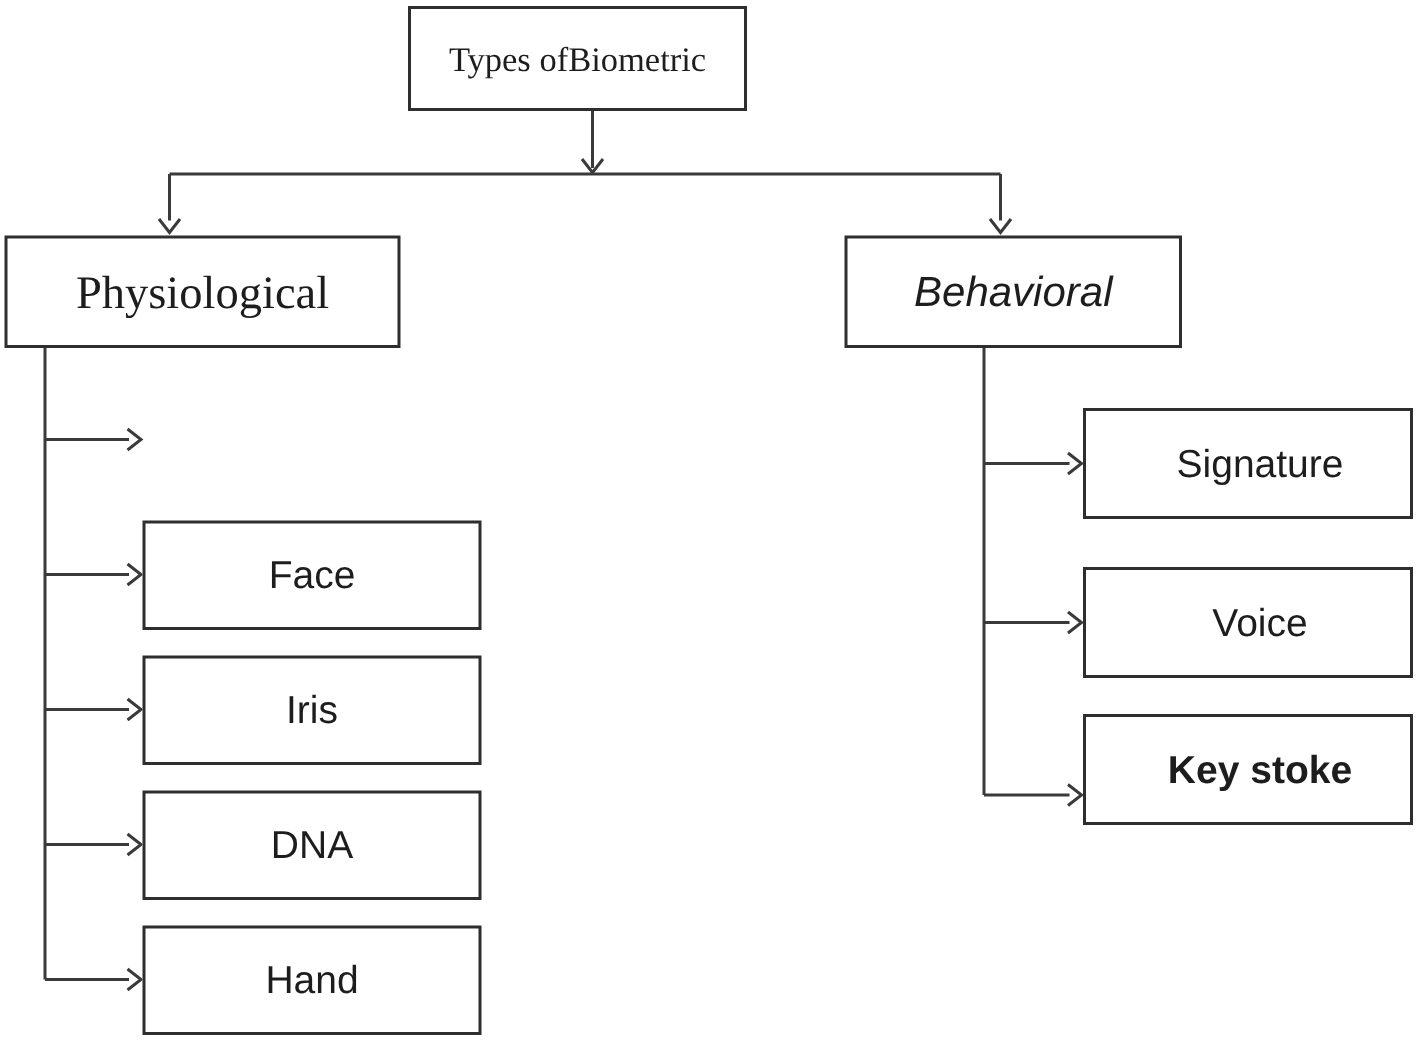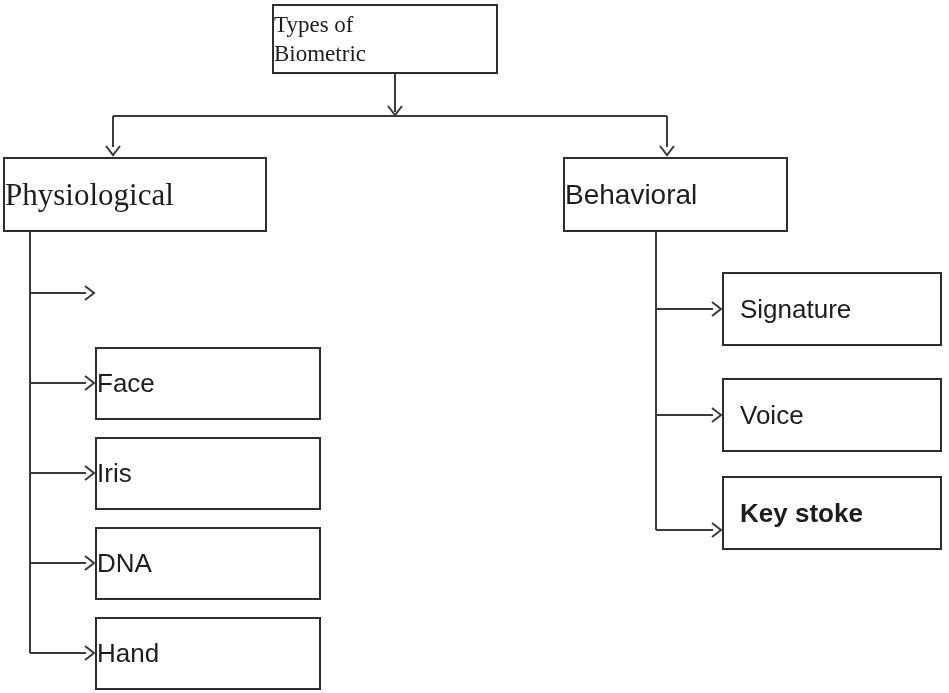--- a/index.html
+++ b/index.html
@@ -16,31 +16,31 @@
     width: 949px; height: 693px;
     pointer-events: none;
   }
   .box {
     position: absolute;
     box-sizing: border-box;
     background: #ffffff;
     border: 2px solid var(--border, #2e2e2e);
     color: var(--text, #1d1d1d);
     display: flex;
-    flex-direction: column;
-    align-items: flex-start;
+    flex-direction: row;
+    align-items: center;
     justify-content: center;
     text-align: center;
   }
   .serif { font-family: "Liberation Serif", serif; }
   .sans  { font-family: "Liberation Sans", sans-serif; }
 
   #root-box  { left: 272px; top: 4px;   width: 226px; height: 70px; font-size: 23px; line-height: 29px; }
   #phys-box  { left: 3px;   top: 157px; width: 264px; height: 75px; font-size: 31px; }
-  #behav-box { left: 563px; top: 157px; width: 225px; height: 75px; font-size: 28px; }
+  #behav-box { left: 563px; top: 157px; width: 225px; height: 75px; font-size: 28px; font-style: italic; }
 
   .child   { font-size: 26px; }
   .child-l { left: 95px;  width: 226px; height: 73px; }
   .child-r { left: 722px; width: 220px; height: 74px; padding-left: 16px; }
 
   #cl0 { top: 257px; }
   #cl1 { top: 347px; }
   #cl2 { top: 437px; }
   #cl3 { top: 527px; }
   #cl4 { top: 617px; }

